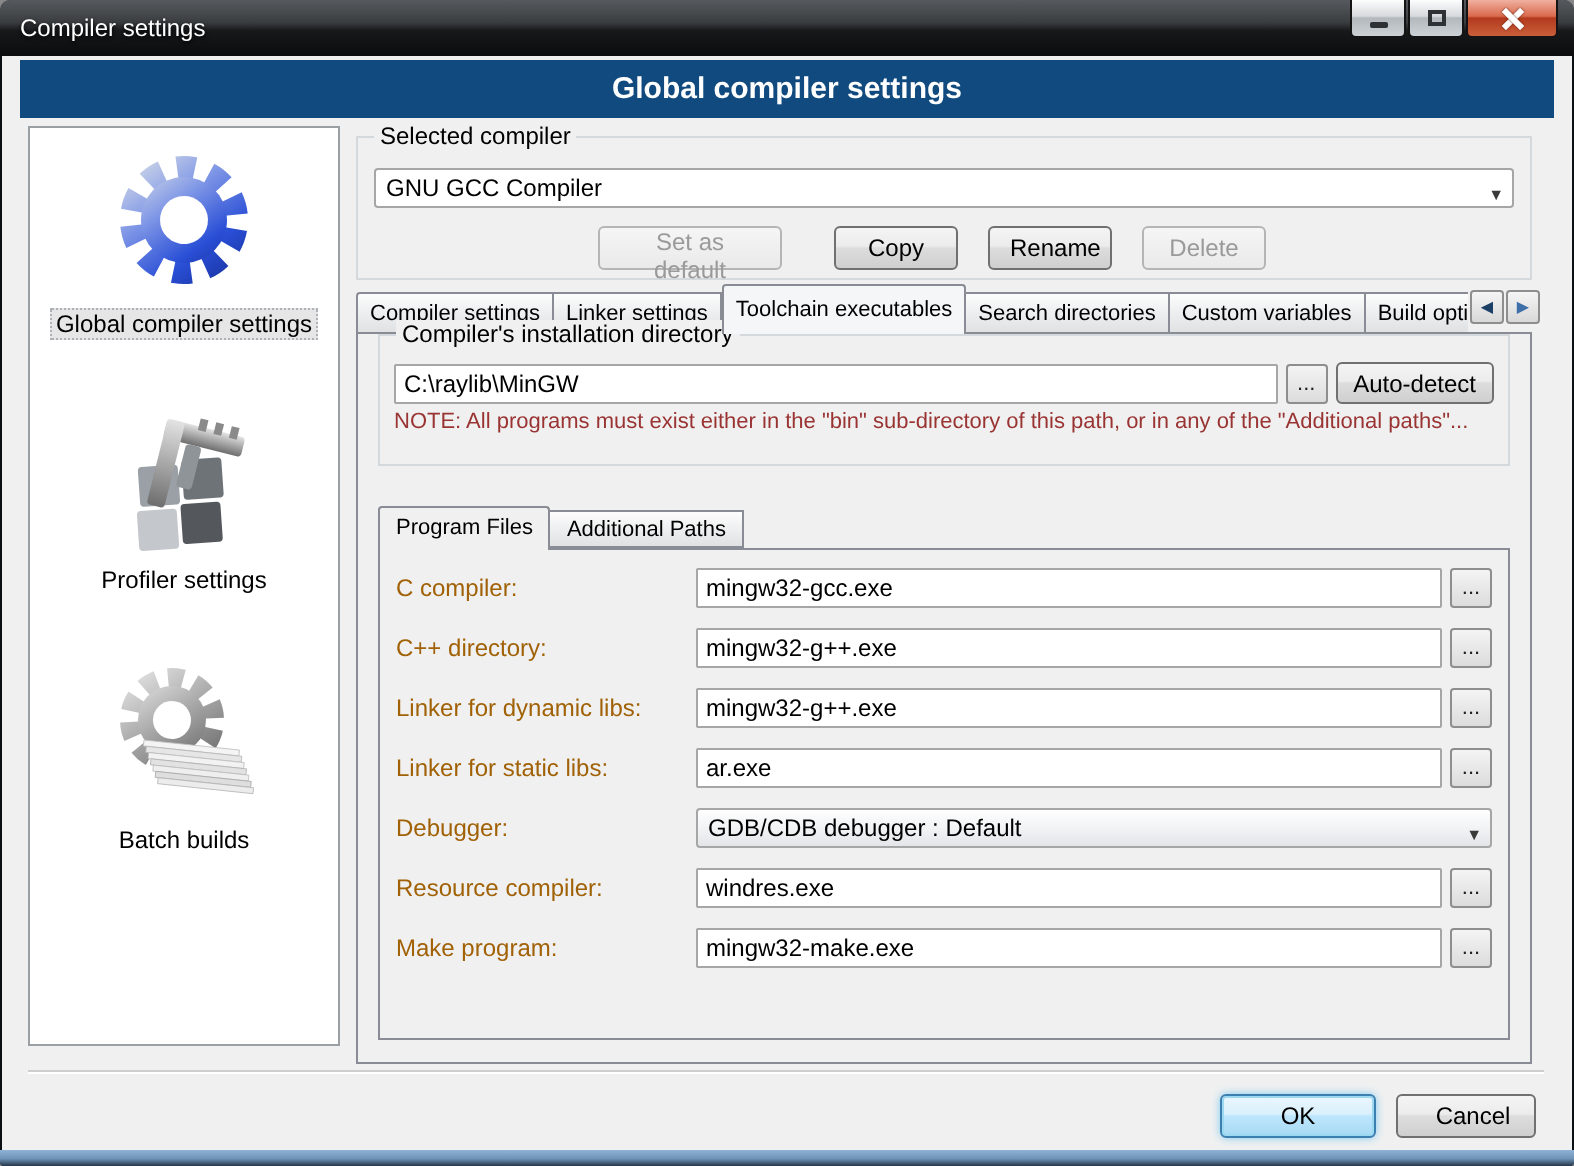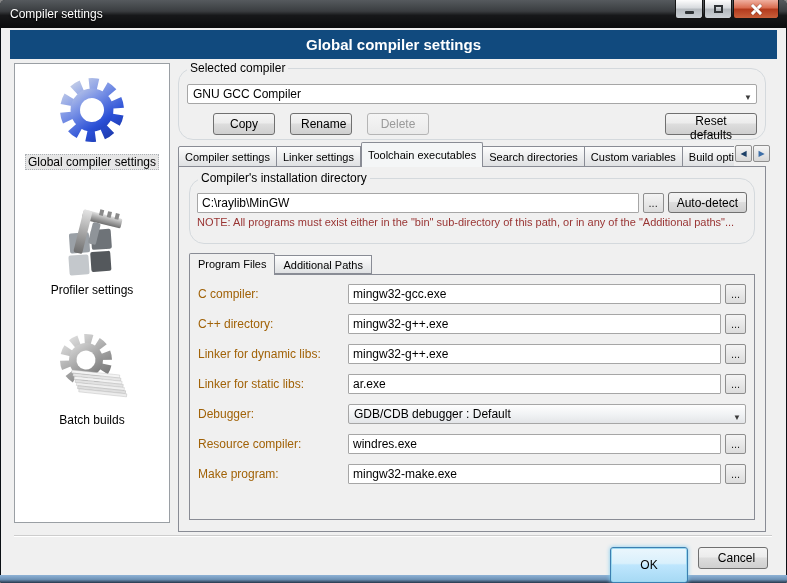--- a/index.html
+++ b/index.html
@@ -58,21 +58,21 @@
   
   .sidebar {
     position:absolute; left:6px; top:35px; width:156px; height:460px;
     background:#fff; border:1px solid #9a9fa4;
     display:flex; flex-direction:column; align-items:center; padding-top:6px; gap:30px;
   }
   .side-item { display:flex; flex-direction:column; align-items:center; cursor:default; }
   .side-label { font-size:12px; color:#000; margin-top:4px; padding:1px 3px; white-space:nowrap; }
   .side-item.selected .side-label { background:#e6e6e6; border:1px dotted #aeb2b6; padding:0 2px; }
   
-  .groupbox { position:absolute; border:1px solid #d4d9dd; border-radius:15px; }
+  .groupbox { position:absolute; border:1px solid #d4d9dd; border-radius:0; }
   .legend {
     position:absolute; top:-8px; left:8px; background:#f0f0f0;
     font-size:12px; color:#000; padding:0 3px; white-space:nowrap;
   }
   .gb-compiler { left:170px; top:40px; width:588px; height:72px; }
   .combo {
     position:relative; height:20px; background:#fff; border:1px solid #a6a6a6;
     font-size:12px; line-height:18px; padding:0 18px 0 5px; color:#000;
     border-radius:2px; overflow:hidden; white-space:nowrap; cursor:default;
   }
@@ -117,21 +117,21 @@
     background:linear-gradient(180deg,#f5f5f5,#d8d8d8);
     border:1px solid #8e8e8e; border-radius:2px; cursor:default;
   }
   .ts-left  { left:727px; color:#1c3f66; }
   .ts-right { left:745px; color:#3e6fa8; }
   
   .tabpanel {
     position:absolute; left:170px; top:138px; width:588px; height:366px;
     background:#f0f0f0; border:1px solid #898c95; z-index:2;
   }
-  .gb-install { left:10px; top:11px; width:566px; height:66px; }
+  .gb-install { left:10px; top:0; width:566px; height:66px; }
   .install-row { display:flex; align-items:center; margin:13px 7px 0 7px; gap:4px; }
   .tinput {
     height:20px; background:#fff; border:1px solid #a6a6a6; border-radius:1px;
     font-size:12px; padding:0 4px; color:#000; font-family:"Liberation Sans", sans-serif;
     flex:1; min-width:0;
   }
   .browse {
     width:21px; height:20px; font-size:11px; line-height:10px; padding:0;
     background:linear-gradient(180deg,#f4f4f4,#dcdcdc);
     border:1px solid #8e8e8e; border-radius:2px; color:#222; cursor:default; flex-shrink:0;
@@ -164,21 +164,21 @@
     display:flex; flex-direction:column; padding:9px 8px 0 8px; gap:10px;
   }
   .frow { display:flex; align-items:center; gap:4px; height:20px; }
   .flabel { width:146px; flex-shrink:0; font-size:12px; color:#a16207; }
   .combo-debugger { flex:1;
     background:linear-gradient(180deg,#fefefe 0%,#f0f2f4 55%,#e3e5e8 100%); }
   
   .divider { position:absolute; left:6px; top:507px; width:758px; height:2px;
     border-top:1px solid #cdcdcd; border-bottom:1px solid #fff; }
   .btn-ok {
-    position:absolute; left:602px; top:519px; width:78px; height:36px;
+    position:absolute; left:602px; top:519px; width:78px; height:22px;
     font-size:12px; border:1px solid #3c7fb1; border-radius:3px; cursor:default;
     background:linear-gradient(180deg,#ebf6fd 0%,#d9f0fc 45%,#bee6fd 50%,#a6d9f4 100%);
     box-shadow:0 0 0 1px #9cd9f0 inset, 0 0 4px #7ecbf0;
     font-family:"Liberation Sans", sans-serif;
   }
   .btn-cancel { position:absolute; left:690px; top:519px; width:70px; height:22px;padding-left:17px; }
 </style>
 </head>
 <body>
 
@@ -279,24 +279,24 @@
       </div>
     </div>
 
     <div class="groupbox gb-compiler">
       <span class="legend">Selected compiler</span>
       <div class="combo combo-main">
         <span>GNU GCC Compiler</span>
         <span class="arrow">▼</span>
       </div>
       <div class="btnrow">
+        <button class="btn disabled w-sad">Set as default</button>
         <button class="btn w-std gap24">Copy</button>
         <button class="btn w-std gap3">Rename</button>
         <button class="btn disabled w-std gap3">Delete</button>
-        <button class="btn w-reset">Reset defaults</button>
       </div>
     </div>
 
     <div class="tabstrip">
       <div class="tab">Compiler settings</div>
       <div class="tab">Linker settings</div>
       <div class="tab active">Toolchain executables</div>
       <div class="tab">Search directories</div>
       <div class="tab">Custom variables</div>
       <div class="tab">Build options</div>

